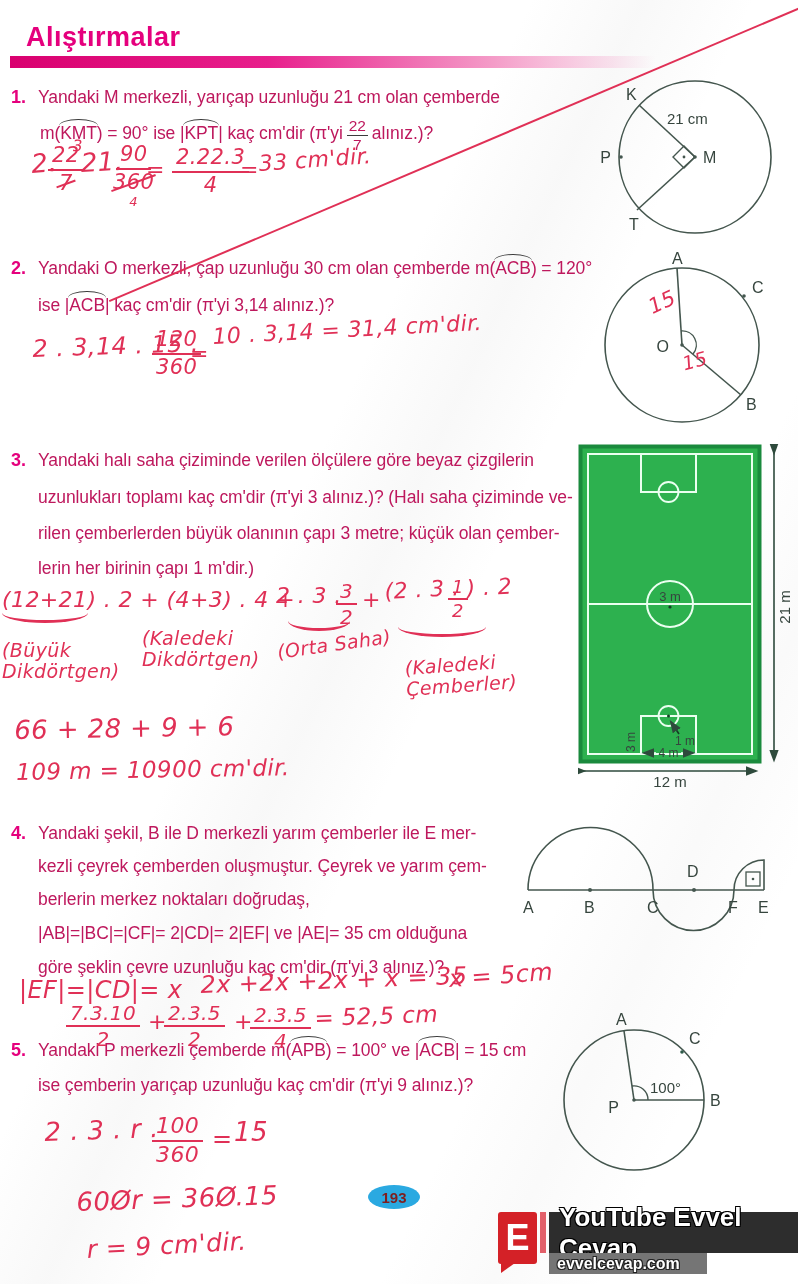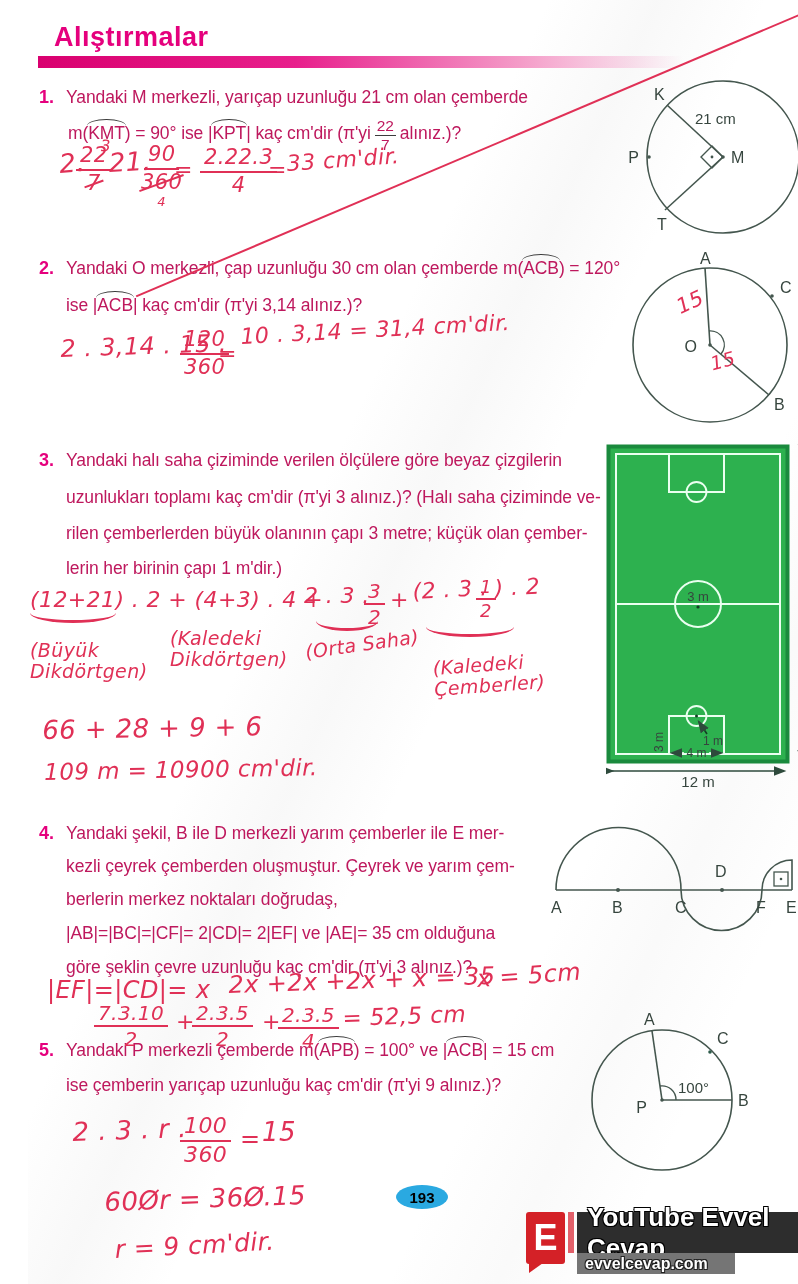--- a/index.html
+++ b/index.html
@@ -1,18 +1,18 @@
 <!DOCTYPE html>
 <html><head>
 <meta charset="utf-8">
 <style>
   html,body{margin:0;padding:0;}
   body{width:798px;height:1284px;position:relative;background:#fff;
        font-family:"Liberation Sans",sans-serif;overflow:hidden;}
-  .page{position:absolute;inset:0;background:#fff;margin-left:28px;}
+  .page{position:absolute;inset:0;background:#fff;}
   .streak{position:absolute;inset:0;pointer-events:none;
     background:linear-gradient(115deg,transparent 38%,rgba(190,190,190,.10) 46%,transparent 54%,transparent 70%,rgba(190,190,190,.08) 78%,transparent 86%);}
   
   .title{position:absolute;left:26px;top:22px;margin:0;font-size:27px;font-weight:bold;
          color:#e5007d;letter-spacing:.5px;}
   .hbar{position:absolute;left:10px;top:56px;width:645px;height:12px;
         background:linear-gradient(to right,#d9006f,#e81f8c 40%,#f49cc8 75%,rgba(252,228,241,0));}
   
   .pnum{position:absolute;color:#e5007d;font-weight:bold;font-size:18px;}
   .ptext{position:absolute;color:#be185d;font-size:17.5px;letter-spacing:-.1px;
@@ -35,21 +35,21 @@
   .hwfrac .fn{border-bottom:2.2px solid currentColor;padding:0 4px 1px;}
   .hwfrac .fd{padding-top:1px;}
   .strike{position:relative;}
   .strike::after{content:"";position:absolute;left:-3px;right:-3px;top:52%;
       border-top:2.2px solid currentColor;transform:rotate(-20deg);}
   .fsub{font-size:.62em;margin-top:1px;}
   .fsup{position:absolute;top:-11px;left:-7px;font-size:.6em;}
   .wave{height:8px;border-bottom:3px solid #e03056;border-radius:0 0 55% 55%/0 0 100% 100%;}
   
   .badge{position:absolute;left:368px;top:1185px;width:52px;height:24px;background:#2aa9e1;
-     border-radius:50%;color:#000000;font-weight:bold;font-size:15px;
+     border-radius:50%;color:#7f1d1d;font-weight:bold;font-size:15px;
      display:flex;align-items:center;justify-content:center;}
   
   .logo-bubble{position:absolute;left:498px;top:1212px;width:39px;height:52px;background:#d42127;
      border-radius:3px;display:flex;align-items:center;justify-content:center;
      color:#fff;font-weight:bold;font-size:36px;}
   .logo-bubble::after{content:"";position:absolute;bottom:-9px;left:3px;width:0;height:0;
      border-top:10px solid #d42127;border-right:14px solid transparent;}
   .logo-strip{position:absolute;left:540px;top:1212px;width:6px;height:41px;background:#e2606a;}
   .logo-dark{position:absolute;left:549px;top:1212px;width:249px;height:41px;background:#2d2d2d;
      color:#fff;font-size:26px;font-weight:bold;display:flex;align-items:center;padding-left:10px;

